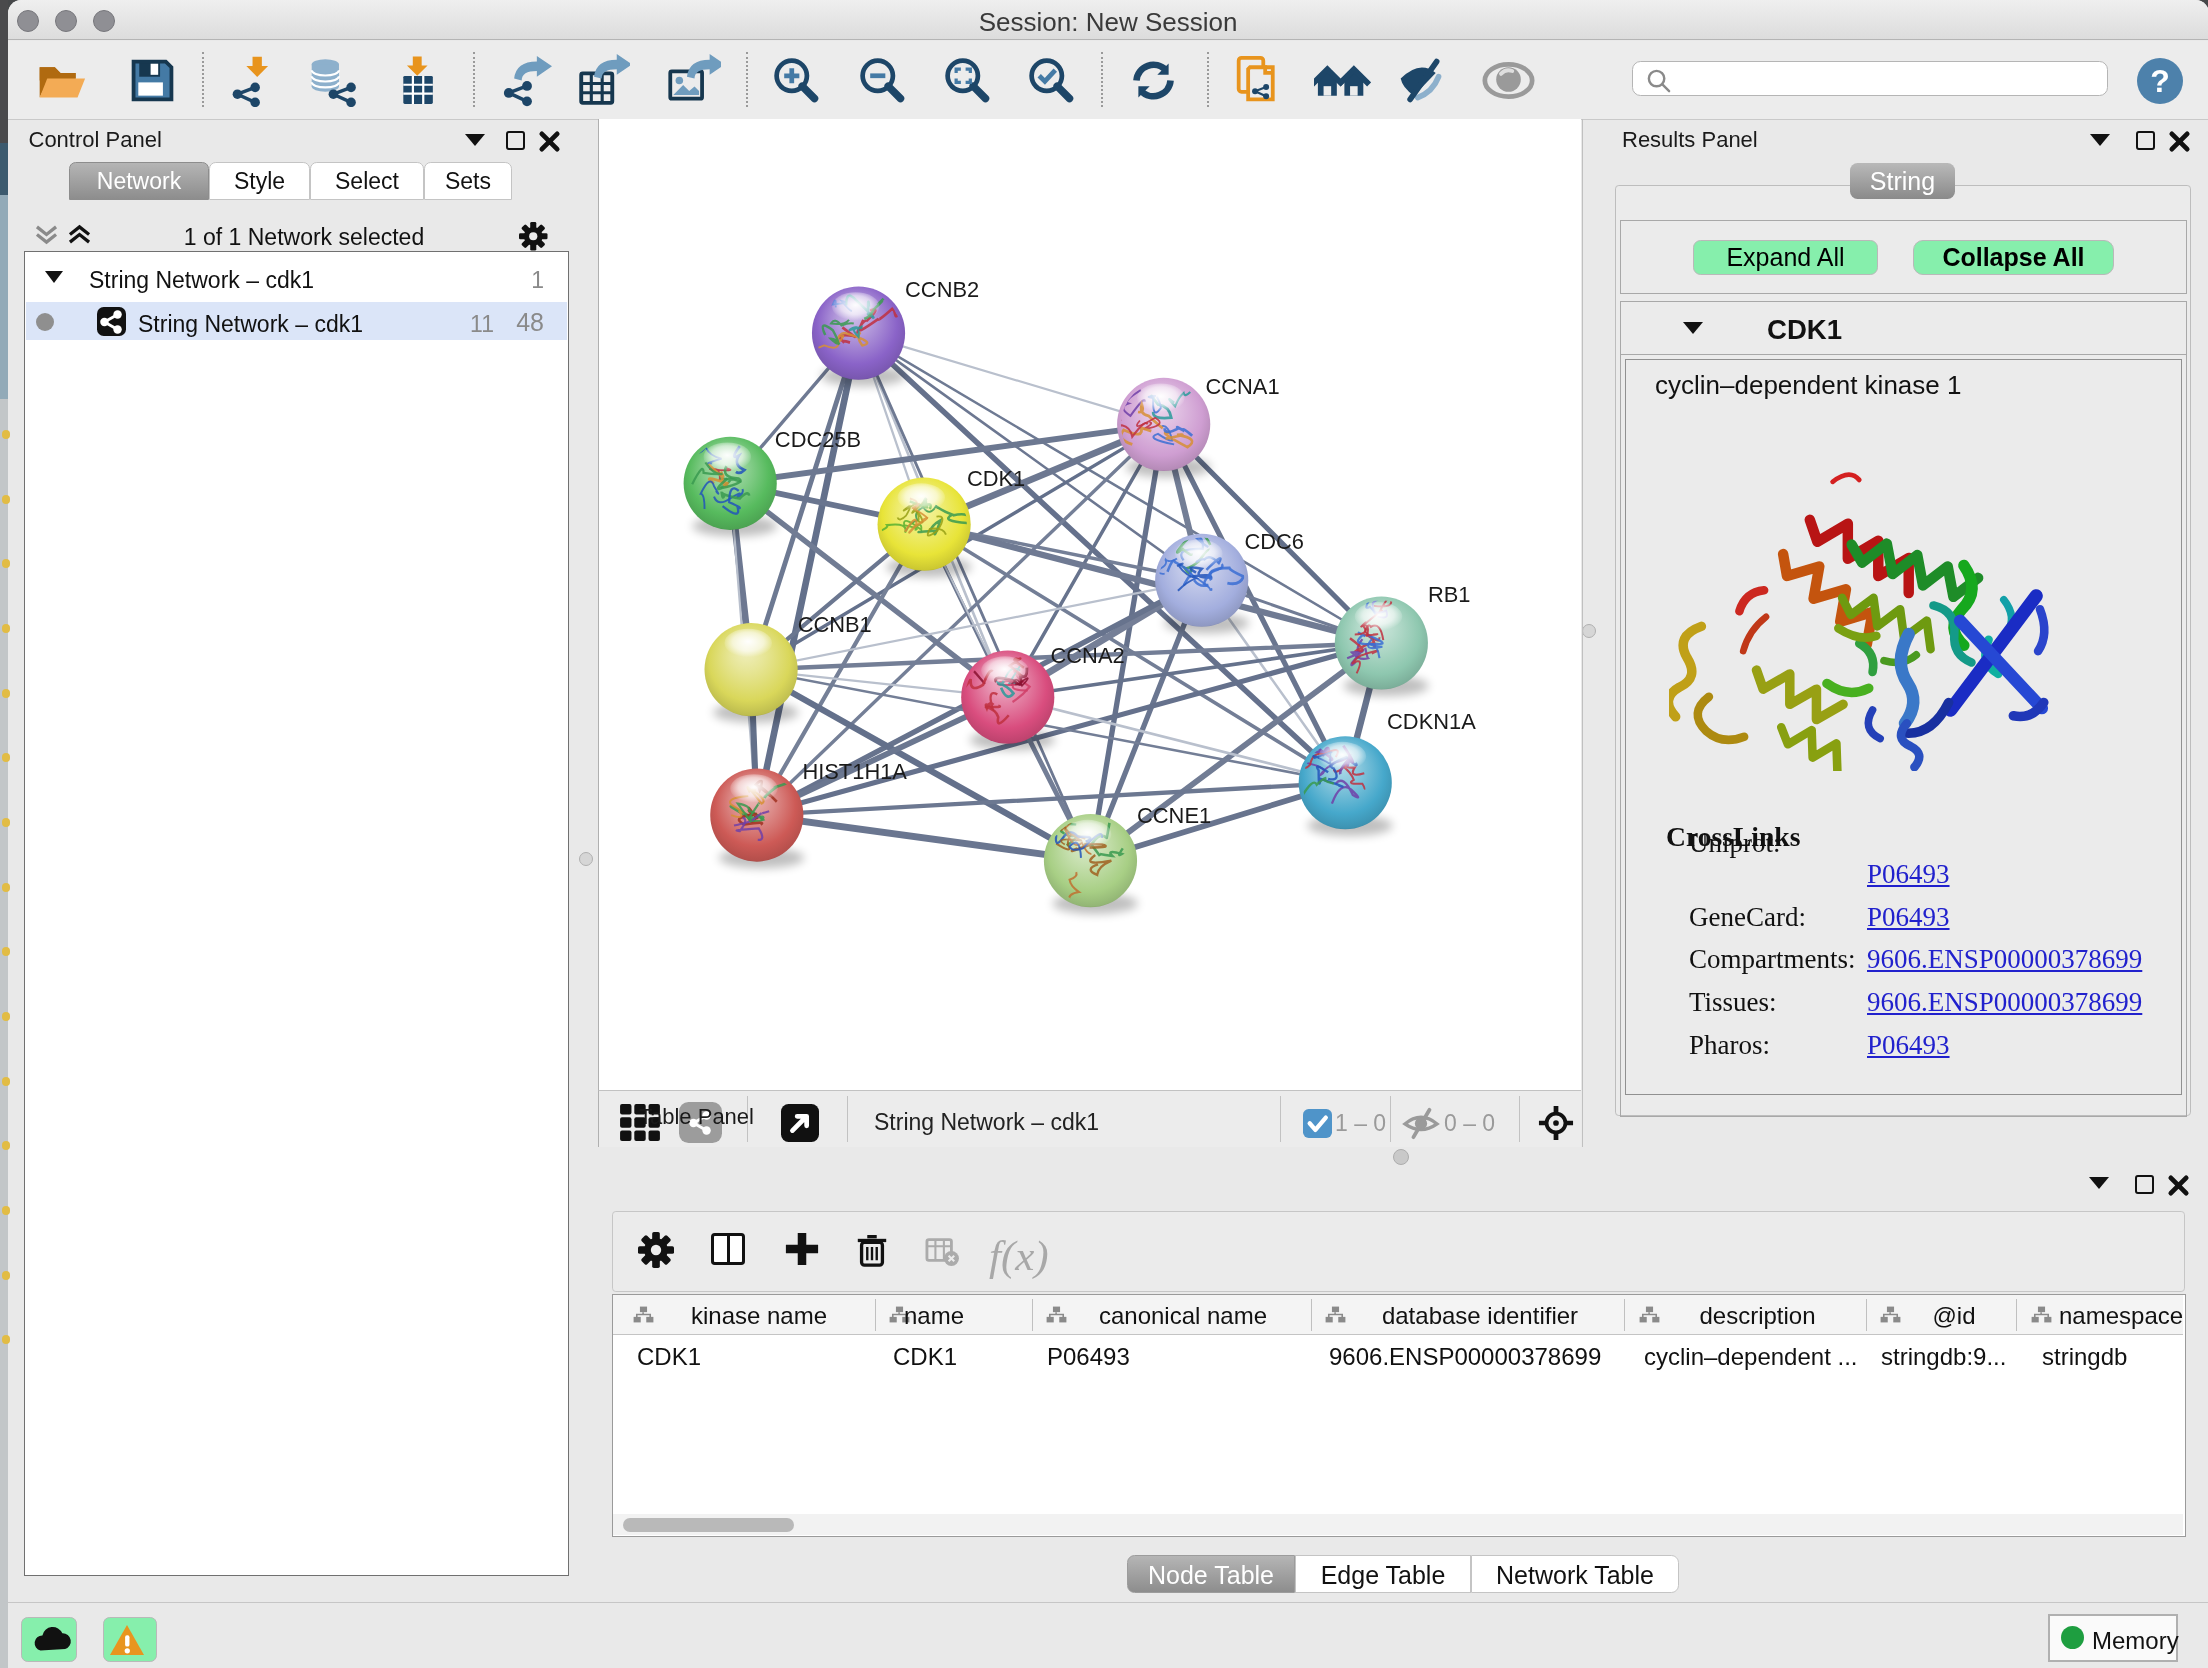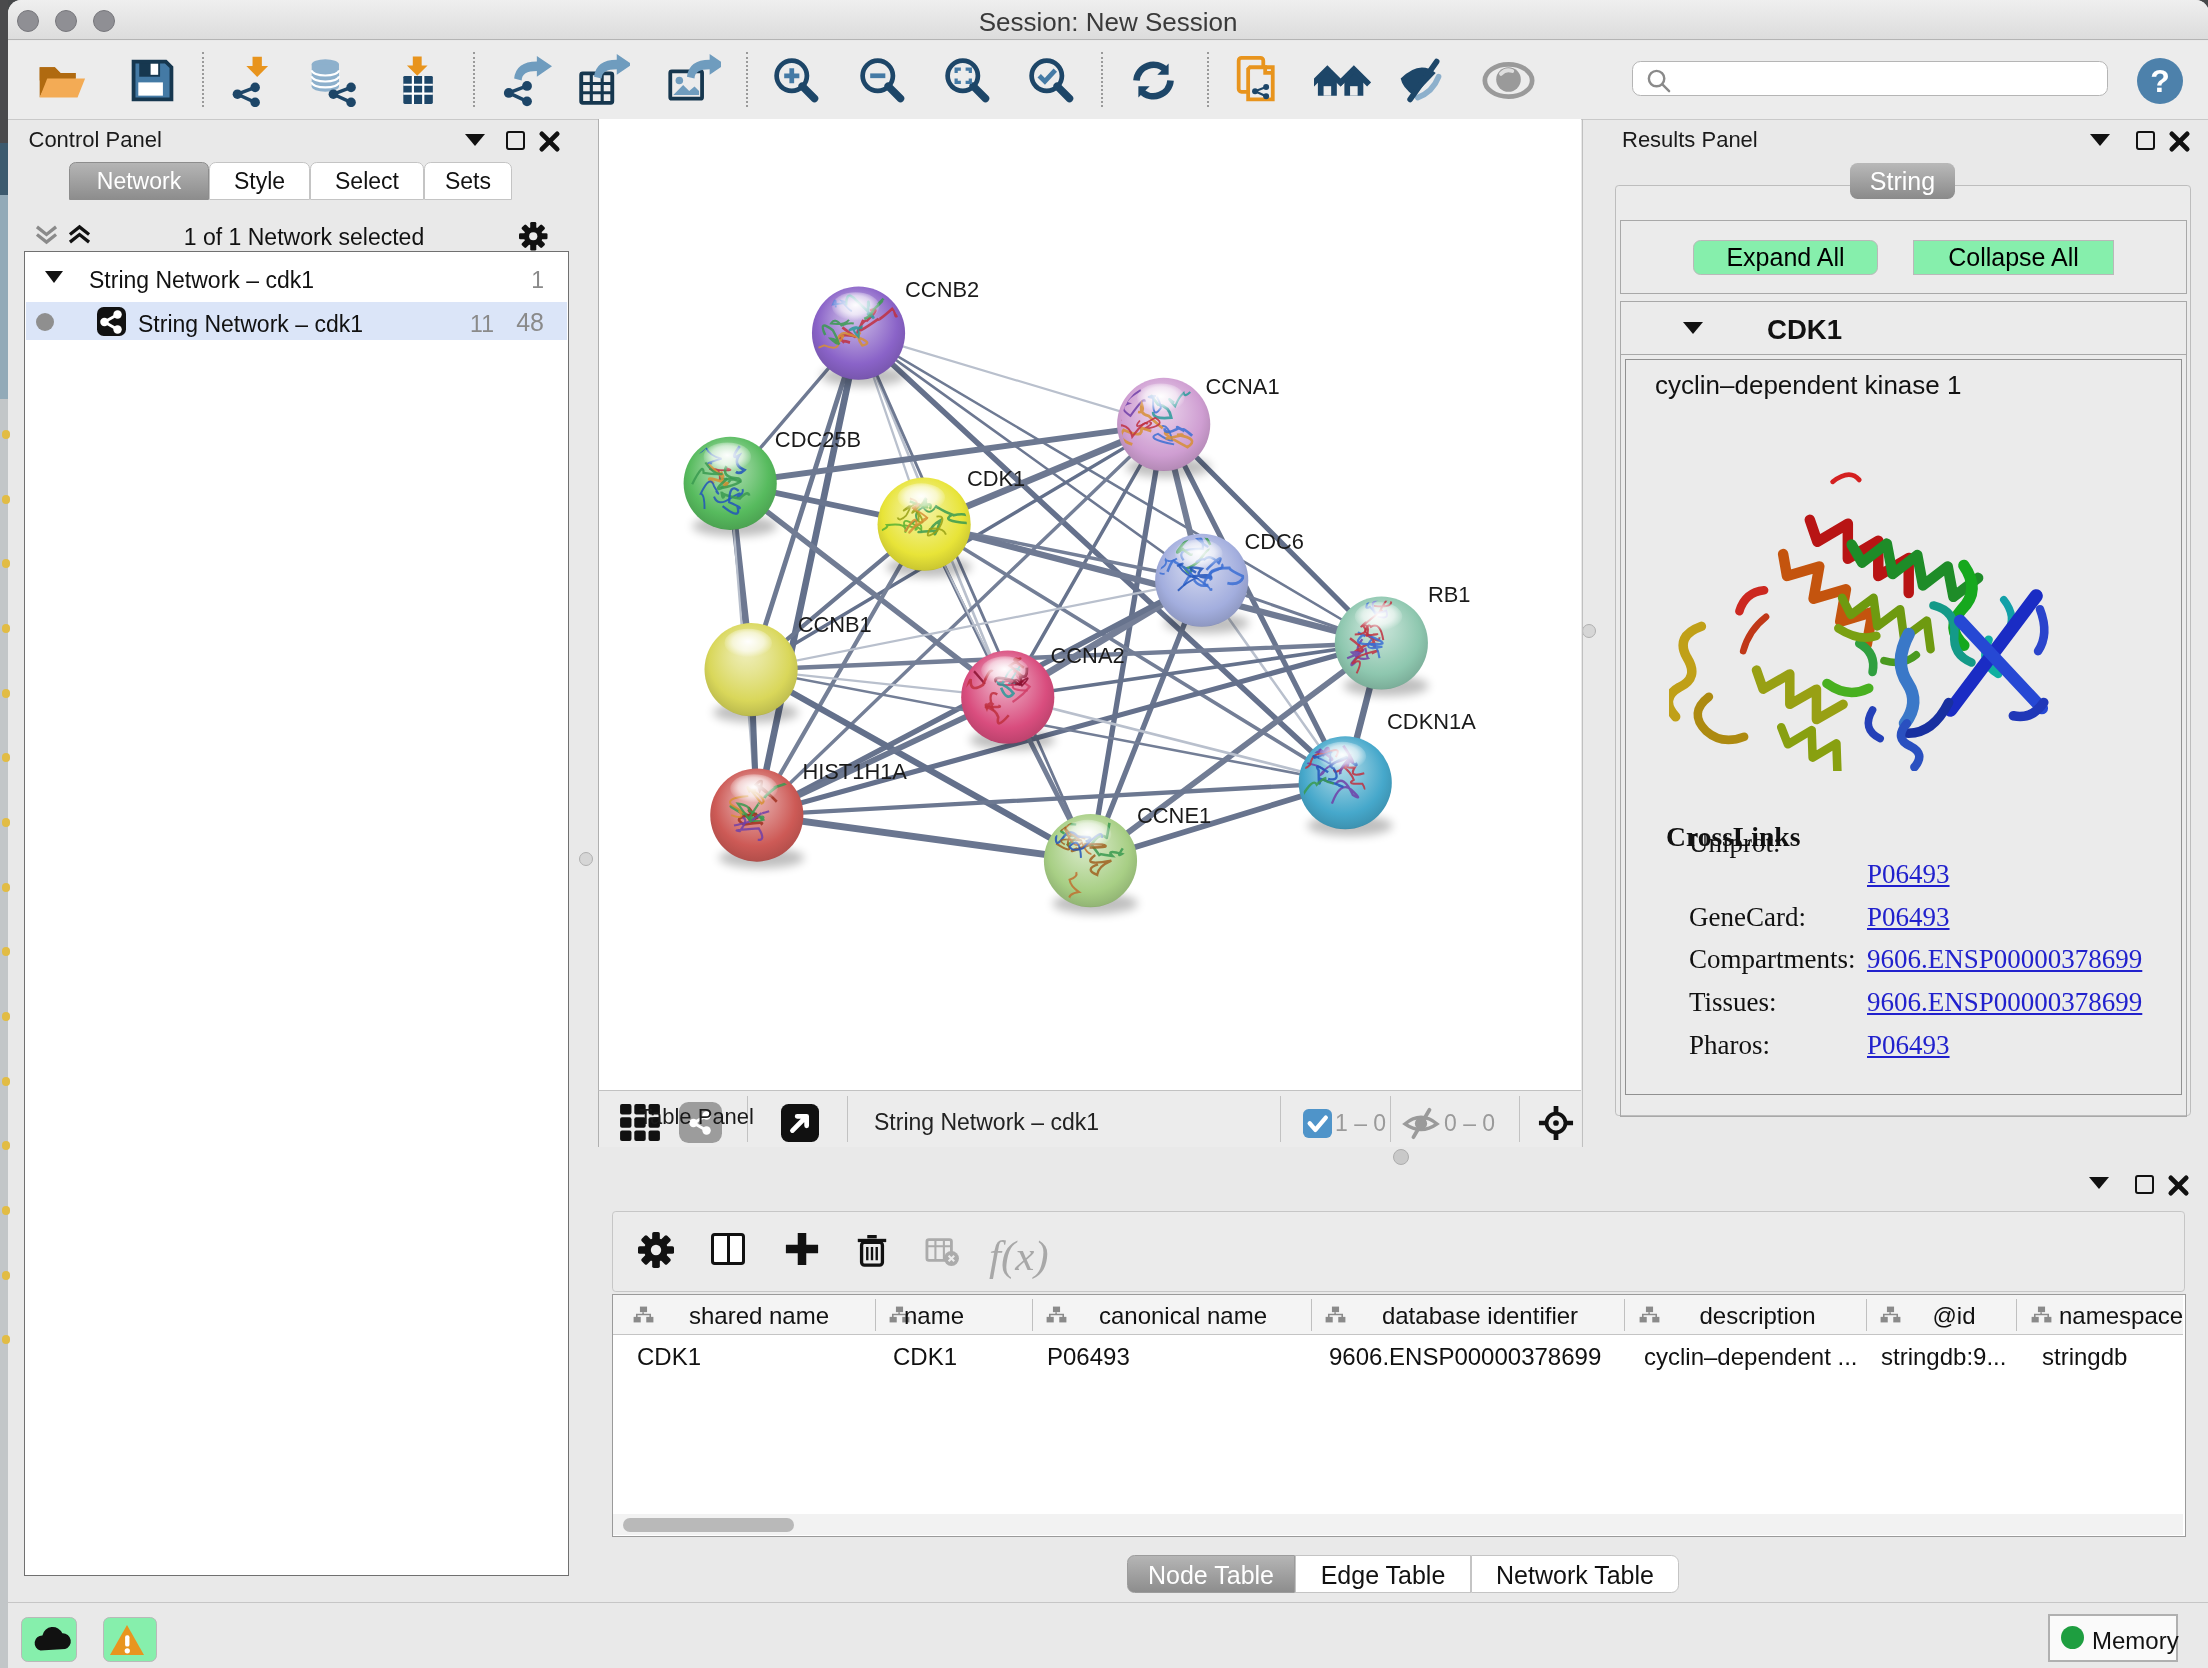--- a/index.html
+++ b/index.html
@@ -639,21 +639,21 @@
 <div class="abs ptitle" style="left:1622px;top:127px;">Results Panel</div>
 <div class="abs" style="left:2090px;top:134px;width:0;height:0;border-left:10.5px solid transparent;border-right:10.5px solid transparent;border-top:12.4px solid #111;"></div>
 <div class="abs" style="left:2136px;top:131px;width:19px;height:19px;border:2.4px solid #111;border-radius:2.9px;"></div>
 <svg class="abs" style="left:2168px;top:130px" width="23" height="23" viewBox="0 0 24 24">
     <path d="M4 4 L20 20 M20 4 L4 20" stroke="#111" stroke-width="5" stroke-linecap="round"></path>
   </svg>
 <div class="abs" style="left:1850px;top:163px;width:105px;height:36px;background:linear-gradient(#b9b9b9,#8a8a8a);border-radius:7.6px;color:#fff;font-size:25px;text-align:center;line-height:36px;z-index:5;">String</div>
 <div class="abs" style="left:1615px;top:185px;width:576px;height:931px;background:#ebebeb;border:1.9px solid #bdbdbd;border-radius:3.8px;"></div>
 <div class="abs" style="left:1620px;top:220px;width:567px;height:74px;border:1px solid #a8a8a8;"></div>
 <div class="abs btn" style="left:1693px;top:240px;width:185px;height:35px;font-size:25px;line-height:33px;border-radius:7.6px;">Expand All</div>
-<div class="abs btn" style="left:1913px;top:240px;width:201px;height:35px;font-size:25px;line-height:33px;border-radius:0;">Collapse All</div>
+<div class="abs btn" style="left:1913px;top:240px;width:201px;height:35px;font-size:25px;line-height:33px;border-radius:10px;font-weight:bold;">Collapse All</div>
 <div class="abs" style="left:1620px;top:301px;width:567px;height:816px;border:1px solid #a8a8a8;"></div>
 <div class="abs" style="left:1620px;top:301px;width:567px;height:54px;border-bottom:1px solid #a8a8a8;"></div>
 <div class="abs" style="left:1683px;top:322px;width:0;height:0;border-left:10.5px solid transparent;border-right:10.5px solid transparent;border-top:12.4px solid #111;"></div>
 <div class="abs" style="left:1767px;top:314px;font-size:27.6px;font-weight:bold;color:#111;">CDK1</div>
 <div class="abs" style="left:1625px;top:359px;width:557px;height:736px;border:1.4px solid #909090;background:#ebebeb;"></div>
 <div class="abs" style="left:1655px;top:370px;font-size:26px;color:#111;">cyclin–dependent kinase 1</div>
 <svg class="abs" style="left:1669px;top:457px" width="390" height="314" viewBox="0 0 410 330">
     <path d="M172 26 q18 -14 28 -2" fill="none" stroke="#d42020" stroke-width="5" stroke-linecap="round" stroke-linejoin="round"></path>
     <path d="M148 66 L156 89 L188 70 L188 107 L220 88 L220 125 L252 106 L252 143" fill="none" stroke="#b81414" stroke-width="11" stroke-linecap="round" stroke-linejoin="round"></path>
     <path d="M120 102 L124 125 L158 115 L152 149 L186 139 L180 173 L214 163 L208 197" fill="none" stroke="#c4540e" stroke-width="11" stroke-linecap="round" stroke-linejoin="round"></path>
@@ -733,21 +733,21 @@
   </svg>
 <div class="abs serif" style="left:989px;top:1231px;font-size:43px;font-style:italic;color:#a8a8a8;">f(x)</div>
 <div class="abs" style="left:612px;top:1294px;width:1574px;height:243px;background:#fff;border:1.4px solid #9a9a9a;"></div>
 <div class="abs" style="left:613px;top:1295px;width:1570px;height:40px;background:#f4f4f4;border-bottom:1px solid #c4c4c4;"></div>
 <svg class="abs" style="left:632px;top:1305px" width="23" height="19" viewBox="0 0 29 24">
     <rect x="10" y="2" width="9" height="7" fill="#8a8a8a"></rect>
     <rect x="2" y="15" width="9" height="7" fill="#8a8a8a"></rect>
     <rect x="18" y="15" width="9" height="7" fill="#8a8a8a"></rect>
     <path d="M14 9 v3 M6 15 v-3 h17 v3" stroke="#8a8a8a" stroke-width="2" fill="none"></path>
   </svg>
-<div class="abs" style="left:647px;top:1302px;width:224px;text-align:center;font-size:24px;color:#111;">shared name</div>
+<div class="abs" style="left:647px;top:1302px;width:224px;text-align:center;font-size:24px;color:#111;">kinase name</div>
 <div class="abs" style="left:875px;top:1299px;width:1px;height:32px;background:#c0c0c0;"></div>
 <svg class="abs" style="left:888px;top:1305px" width="23" height="19" viewBox="0 0 29 24">
     <rect x="10" y="2" width="9" height="7" fill="#8a8a8a"></rect>
     <rect x="2" y="15" width="9" height="7" fill="#8a8a8a"></rect>
     <rect x="18" y="15" width="9" height="7" fill="#8a8a8a"></rect>
     <path d="M14 9 v3 M6 15 v-3 h17 v3" stroke="#8a8a8a" stroke-width="2" fill="none"></path>
   </svg>
 <div class="abs" style="left:904px;top:1302px;width:125px;text-align:left;font-size:24px;color:#111;">name</div>
 <div class="abs" style="left:1032px;top:1299px;width:1px;height:32px;background:#c0c0c0;"></div>
 <svg class="abs" style="left:1045px;top:1305px" width="23" height="19" viewBox="0 0 29 24">

